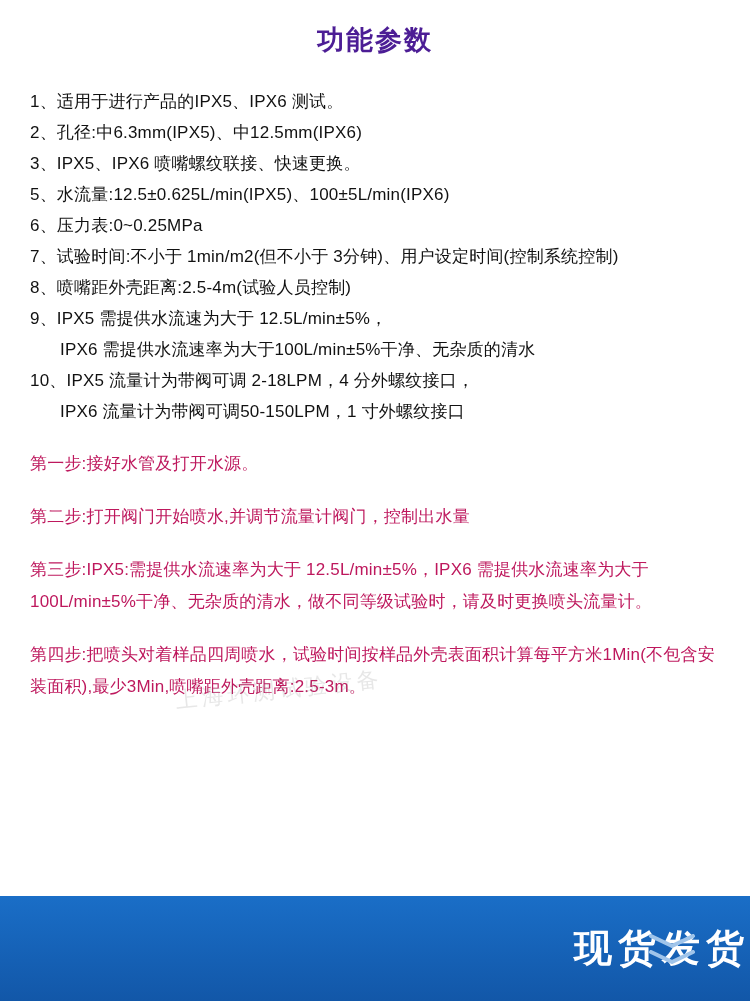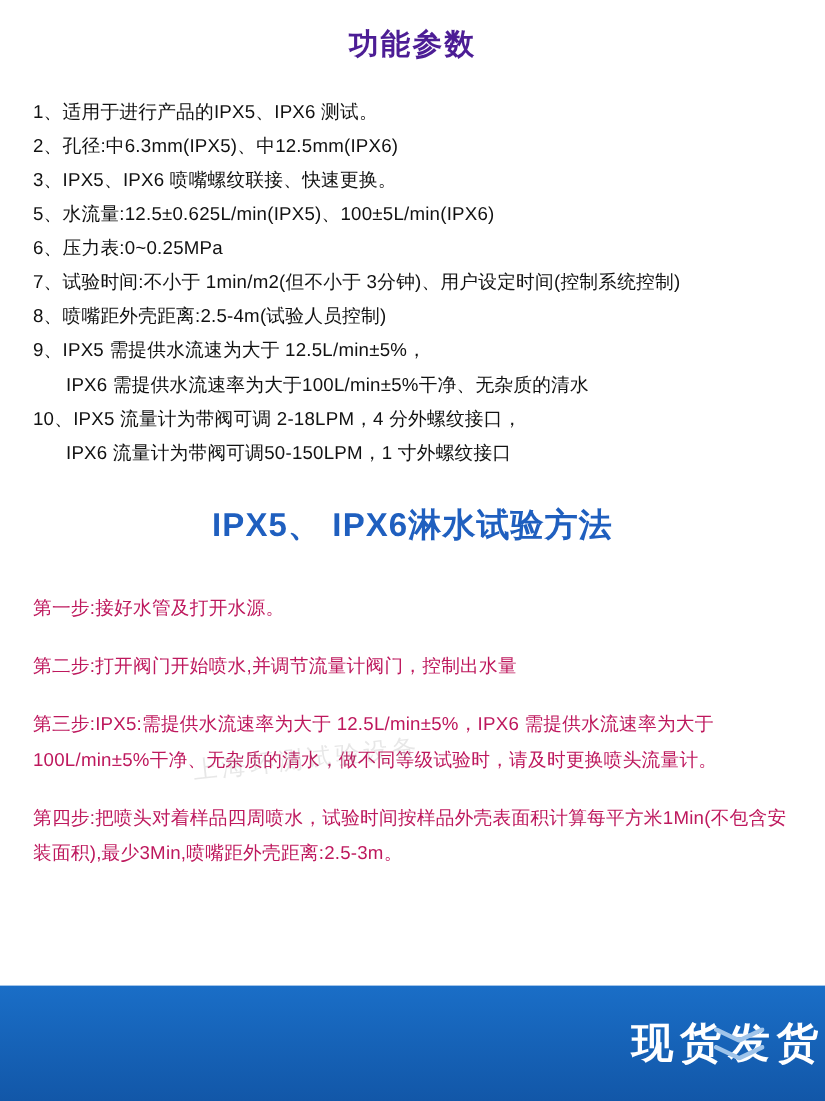--- a/index.html
+++ b/index.html
@@ -141,21 +141,20 @@
     <div class="spec-item"><span>2、</span><span>孔径:中6.3mm(IPX5)、中12.5mm(IPX6)</span></div>
     <div class="spec-item"><span>3、</span><span>IPX5、IPX6 喷嘴螺纹联接、快速更换。</span></div>
     <div class="spec-item"><span>5、</span><span>水流量:12.5±0.625L/min(IPX5)、100±5L/min(IPX6)</span></div>
     <div class="spec-item"><span>6、</span><span>压力表:0~0.25MPa</span></div>
     <div class="spec-item"><span>7、</span><span>试验时间:不小于 1min/m2(但不小于 3分钟)、用户设定时间(控制系统控制)</span></div>
     <div class="spec-item"><span>8、</span><span>喷嘴距外壳距离:2.5-4m(试验人员控制)</span></div>
     <div class="spec-item"><span>9、</span><span>IPX5 需提供水流速为大于 12.5L/min±5%，</span><span class="cont">IPX6 需提供水流速率为大于100L/min±5%干净、无杂质的清水</span></div>
     <div class="spec-item"><span>10、</span><span>IPX5 流量计为带阀可调 2-18LPM，4 分外螺纹接口，</span><span class="cont">IPX6 流量计为带阀可调50-150LPM，1 寸外螺纹接口</span></div>
   </div>
 
-  <h2 class="section-title">IPX5、 IPX6淋水试验方法</h2>
 
   <div class="steps">
     <div class="step">第一步:接好水管及打开水源。</div>
     <div class="step">第二步:打开阀门开始喷水,并调节流量计阀门，控制出水量</div>
     <div class="step">第三步:IPX5:需提供水流速率为大于 12.5L/min±5%，IPX6 需提供水流速率为大于100L/min±5%干净、无杂质的清水，做不同等级试验时，请及时更换喷头流量计。</div>
     <div class="step">第四步:把喷头对着样品四周喷水，试验时间按样品外壳表面积计算每平方米1Min(不包含安装面积),最少3Min,喷嘴距外壳距离:2.5-3m。</div>
   </div>
 
   <div class="watermark">上海环测试验设备</div>
 

